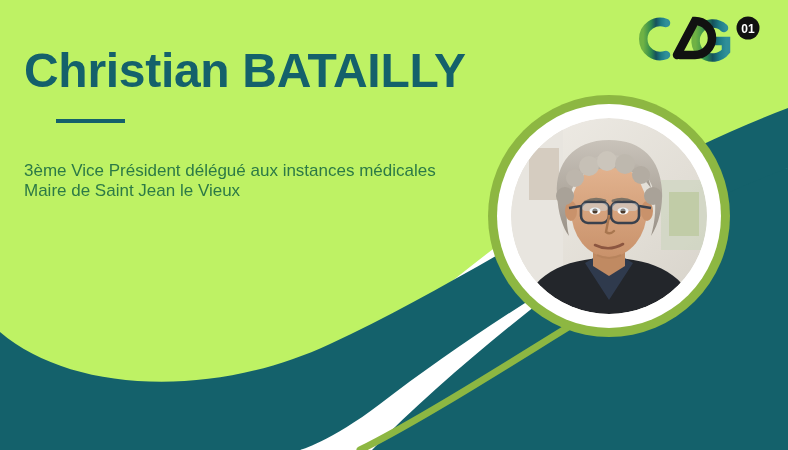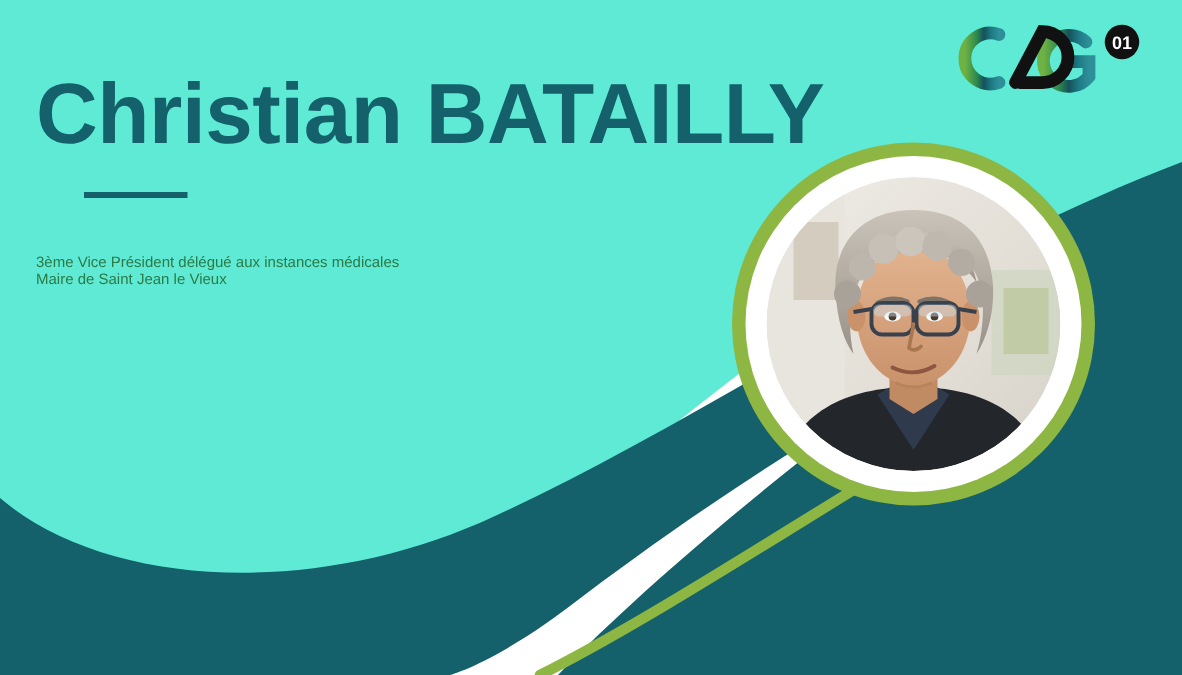--- a/index.html
+++ b/index.html
@@ -4,59 +4,59 @@
 <style>
   html, body {
     margin: 0;
     padding: 0;
     background: #ffffff;
   }
   #slide {
     position: relative;
     width: 788px;
     height: 450px;
-    background: #5eead4;
+    background: #bef264;
     overflow: hidden;
     font-family: "Liberation Sans", sans-serif;
   }
   #bg-art {
     position: absolute;
     left: 0; top: 0;
     width: 788px;
     height: 450px;
     display: block;
   }
   
   .text-block {
     position: absolute;
     left: 24px;
     top: 46px;
     width: 440px;
     z-index: 5;
   }
   .person-name {
     font-family: "Liberation Sans", sans-serif;
-    font-size: 57px;
+    font-size: 48px;
     font-weight: 700;
     line-height: 1.06;
     color: #14616b;
     letter-spacing: -0.3px;
     margin: 0;
     white-space: nowrap;
   }
   .title-rule {
     margin-top: 22px;
     margin-left: 32px;
     width: 69px;
     height: 4px;
     background: #14616b;
   }
   .role-line {
     font-family: "Liberation Sans", sans-serif;
-    font-size: 10px;
+    font-size: 17px;
     font-weight: 400;
     color: #2c7a46;
     margin: 0;
     white-space: nowrap;
   }
   .role-1 { margin-top: 38px; }
   .role-2 { }
 
   
   .logo {

